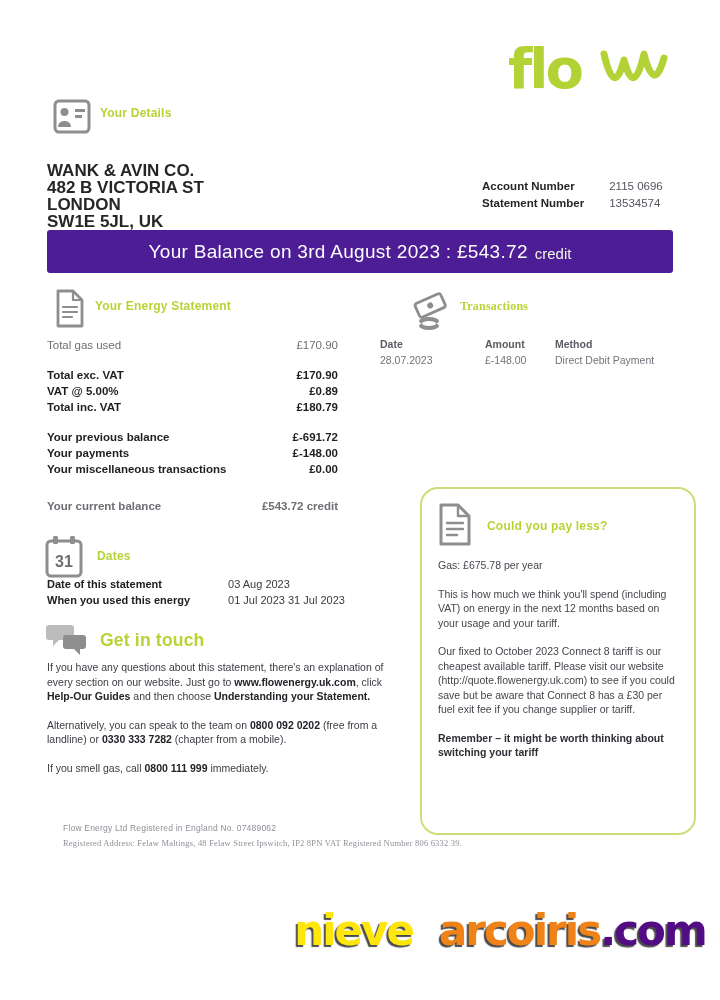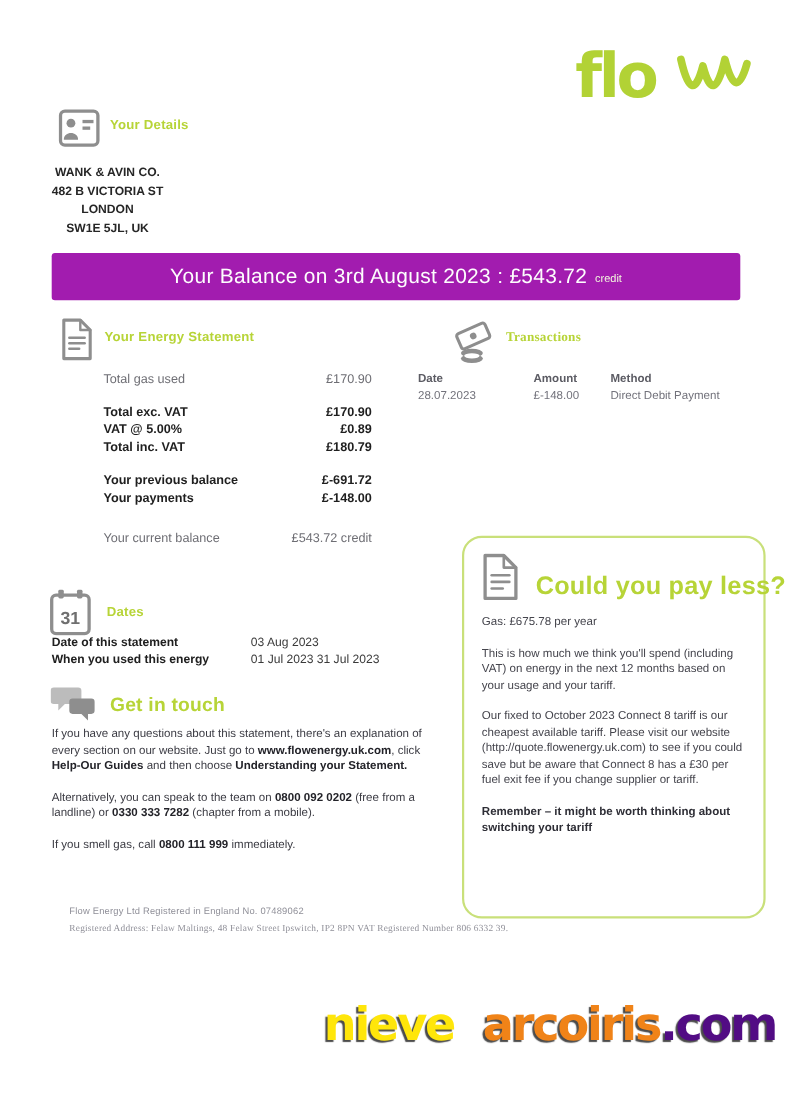--- a/index.html
+++ b/index.html
@@ -9,69 +9,69 @@
     position:relative; width:720px; height:1000px;
     background:#ffffff; margin:0 auto; overflow:hidden;
     color:#2b2b2b;
   }
   .abs { position:absolute; }
 
   
   .sec-heading { font-size:12px; font-weight:bold; color:#b7d437; letter-spacing:0.2px; }
 
   
-  .logo { left:523px; top:36px; width:168px; height:64px; }
+  .logo { left:508px; top:36px; width:168px; height:64px; }
 
   
   .details-icon { left:53px; top:99px; width:38px; height:36px; }
   .details-heading { left:100px; top:106px; }
-  .address { left:47px; top:149px; font-size:11px; font-weight:bold; line-height:17px; color:#262626;text-align:center; }
+  .address { left:47px; top:162px; font-size:17px; font-weight:bold; line-height:17px; color:#262626; }
   .acct-grid { left:482px; top:178px; font-size:11.5px; line-height:16.5px; }
   .acct-grid .lbl { display:inline-block; width:124px; font-weight:bold; color:#262626; }
   .acct-grid .val { color:#55555e; }
 
   
   .banner {
     left:47px; top:230px; width:626px; height:43px;
-    background:#a21caf; border-radius:3px;
+    background:#4c1d95; border-radius:3px;
     display:flex; align-items:center; justify-content:center;
   }
   .banner-main { color:#fdfdfd; font-size:19px; letter-spacing:0.3px; }
-  .banner-suffix { color:#f2f7dd; font-size:10px; margin-left:7px; position:relative; top:2px; }
+  .banner-suffix { color:#f2f7dd; font-size:15px; margin-left:7px; position:relative; top:2px; }
 
   
   .stmt-icon { left:55px; top:289px; width:30px; height:40px; }
   .stmt-heading { left:95px; top:299px; }
   .trans-icon { left:412px; top:291px; width:42px; height:42px; }
   .trans-heading { left:460px; top:299px;font-family:Liberation Serif, serif; }
 
   
   .stmt-table { left:47px; top:337px; width:291px; font-size:11.5px; }
-  .stmt-row { display:flex; justify-content:space-between; line-height:16px;margin-left:47px; }
+  .stmt-row { display:flex; justify-content:space-between; line-height:16px; }
   .stmt-row.bold { font-weight:bold; color:#1f1f1f; }
   .stmt-row.gray { color:#6e6e74; }
   .stmt-row.gap-lg { margin-top:14px; }
-  .stmt-row.gap-xl { margin-top:21px; }
+  .stmt-row.gap-xl { margin-top:21px;font-weight:bold; }
 
   
   .trans-table { left:380px; top:336px; font-size:10.5px; }
   .trans-hrow, .trans-drow { display:flex; line-height:16px; }
   .trans-hrow span { font-weight:bold; color:#5c5c64; }
   .trans-drow span { color:#72727b; }
   .col-date { width:105px; }
   .col-amount { width:70px; }
   .col-method { width:150px; }
 
   
   .payless-box {
     left:420px; top:487px; width:276px; height:348px;
     border:2px solid #c9e07a; border-radius:18px; background:#fff;
   }
   .payless-icon { left:438px; top:503px; width:34px; height:44px; }
-  .payless-heading { left:487px; top:519px; font-size:23px; }
+  .payless-heading { left:487px; top:519px; font-size:12px; }
   .payless-text { left:438px; top:558px; width:238px; font-size:10.5px; line-height:14.5px; color:#45454d; }
   .payless-text p { margin-bottom:14px; }
   .payless-text .bold-p { font-weight:bold; color:#2e2e36; }
 
   
   .dates-icon { left:45px; top:536px; width:38px; height:42px; }
   .dates-heading { left:97px; top:549px; }
   .dates-rows { left:47px; top:576px; font-size:11px; line-height:16px; }
   .dates-rows .lbl { display:inline-block; width:178px; font-weight:bold; color:#202020; }
   .dates-rows .val { color:#3a3a3a; }
@@ -126,20 +126,30 @@
   </div>
   <div class="abs details-heading sec-heading">Your Details</div>
 
   <div class="abs address">
     <div>WANK &amp; AVIN CO.</div>
     <div>482 B VICTORIA ST</div>
     <div>LONDON</div>
     <div>SW1E 5JL, UK</div>
   </div>
 
+  <div class="abs acct-grid">
+    <div>
+      <span class="lbl">Account Number</span>
+      <span class="val">2115 0696</span>
+    </div>
+    <div>
+      <span class="lbl">Statement Number</span>
+      <span class="val">13534574</span>
+    </div>
+  </div>
 
   <div class="abs banner">
     <span class="banner-main">Your Balance on 3rd August 2023 : £543.72</span>
     <span class="banner-suffix">credit</span>
   </div>
 
   <div class="abs stmt-icon">
     <svg width="30" height="40" viewBox="0 0 30 40">
       <path d="M3,2 h15 l9,9 v26 h-24 z" class="ink" stroke-width="2.8"></path>
       <path d="M18,2 v9 h9" class="ink" stroke-width="2.2"></path>
@@ -181,20 +191,24 @@
       <span>£180.79</span>
     </div>
     <div class="stmt-row bold gap-lg">
       <span>Your previous balance</span>
       <span>£-691.72</span>
     </div>
     <div class="stmt-row bold">
       <span>Your payments</span>
       <span>£-148.00</span>
     </div>
+    <div class="stmt-row bold">
+      <span>Your miscellaneous transactions</span>
+      <span>£0.00</span>
+    </div>
     <div class="stmt-row gray gap-xl">
       <span>Your current balance</span>
       <span>£543.72 credit</span>
     </div>
   </div>
 
   <div class="abs trans-table">
     <div class="trans-hrow">
       <span class="col-date">Date</span>
       <span class="col-amount">Amount</span>

